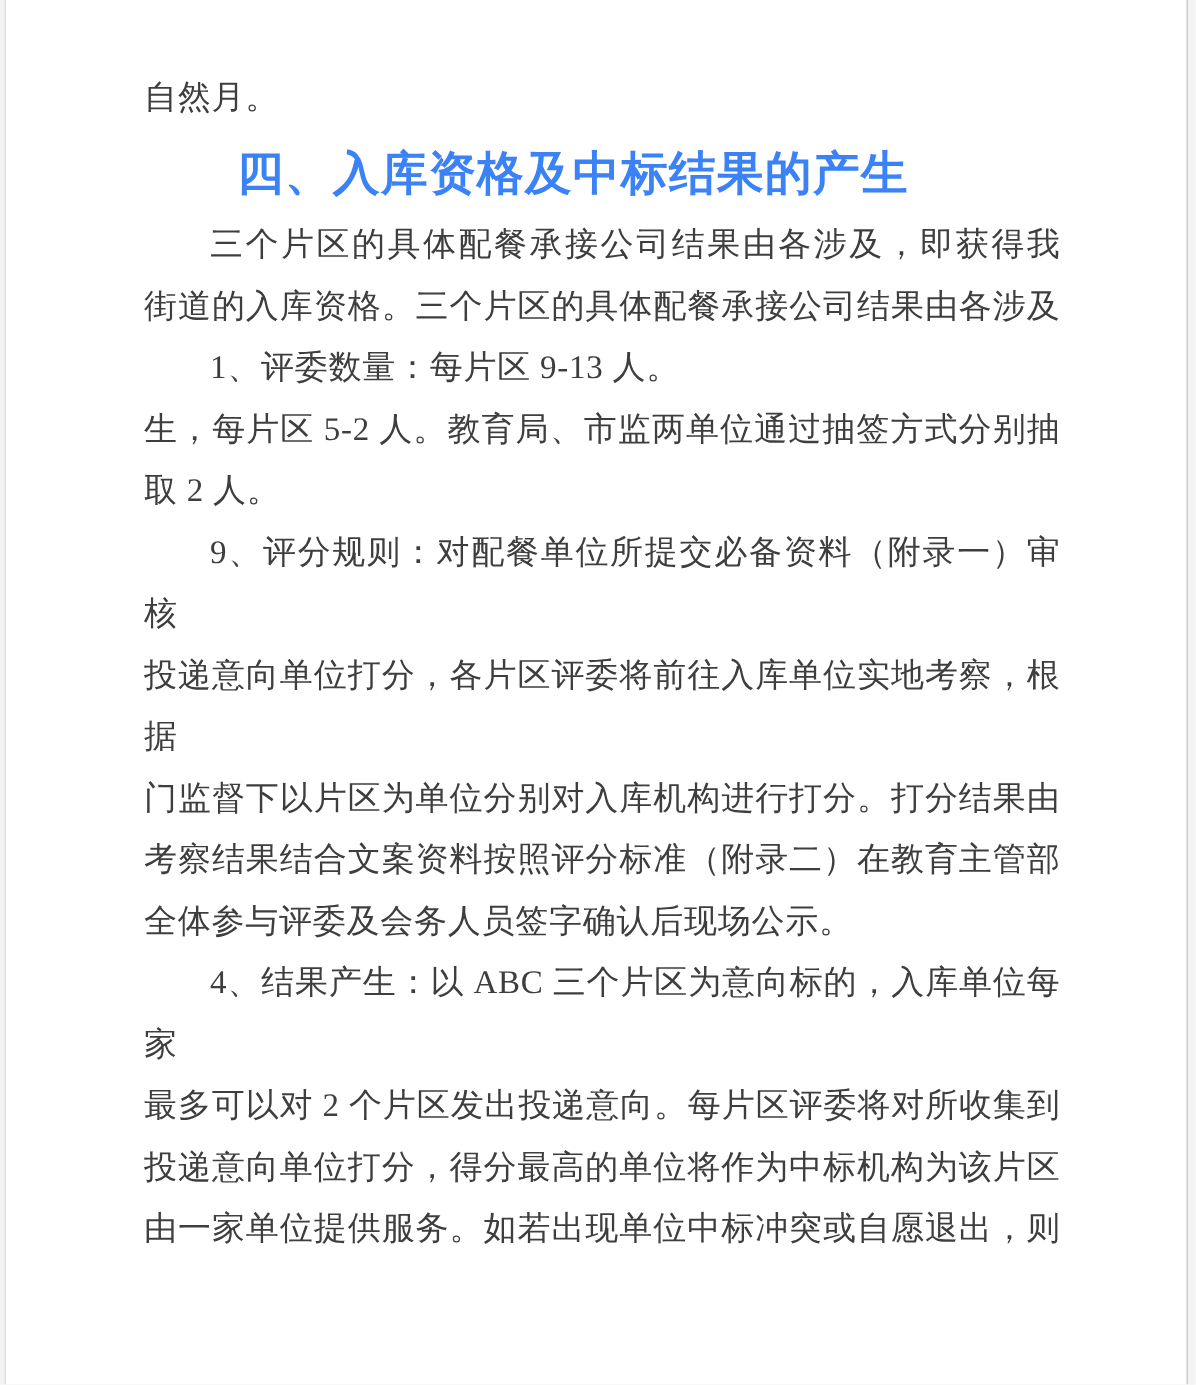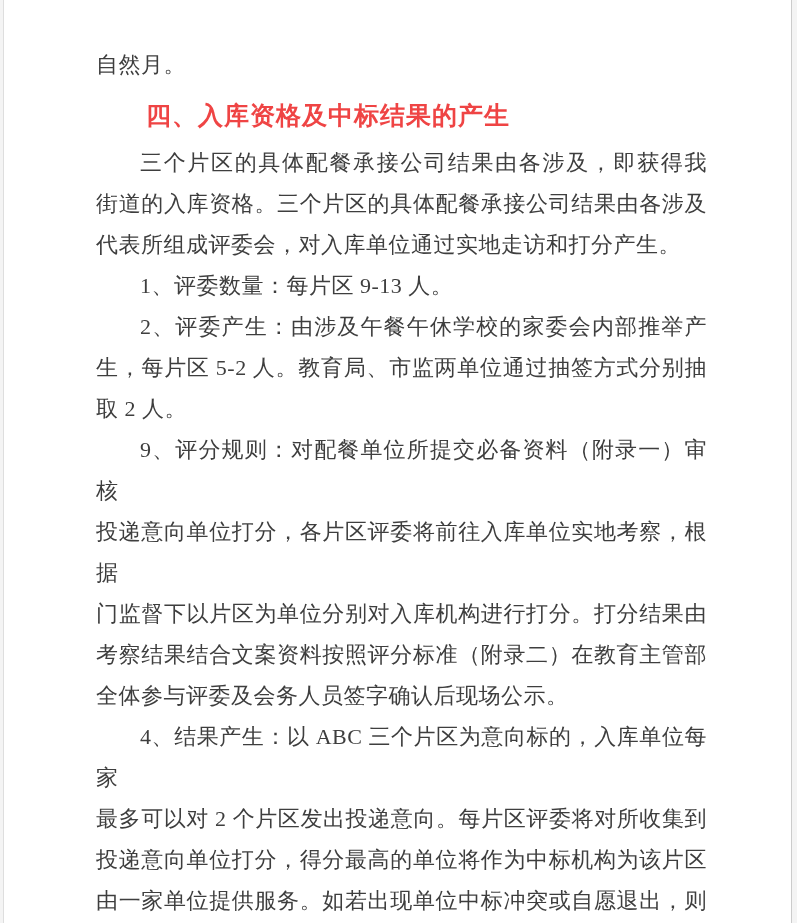--- a/index.html
+++ b/index.html
@@ -36,38 +36,36 @@
   }
   .text-line.justify {
     text-align: justify;
     text-align-last: justify;
   }
   .text-line.indent {
     text-indent: 2em;
   }
   .text-line.heading {
     font-weight: bold;
-    color: #ef4444;
-    font-size: 25px;
+    color: #3b82f6;
+    font-size: 31px;
     margin: 10px 0 6px 0;
     letter-spacing: 1px;
   }
 </style>
 </head>
 <body>
 
 <div class="scan-page">
   <div class="doc-body">
       <div class="text-line">自然月。</div>
       <div class="text-line heading indent">四、入库资格及中标结果的产生</div>
       <div class="text-line indent justify">三个片区的具体配餐承接公司结果由各涉及，即获得我</div>
       <div class="text-line justify">街道的入库资格。三个片区的具体配餐承接公司结果由各涉及</div>
-      <div class="text-line">代表所组成评委会，对入库单位通过实地走访和打分产生。</div>
       <div class="text-line indent">1、评委数量：每片区 9-13 人。</div>
-      <div class="text-line indent justify">2、评委产生：由涉及午餐午休学校的家委会内部推举产</div>
       <div class="text-line justify">生，每片区 5-2 人。教育局、市监两单位通过抽签方式分别抽</div>
       <div class="text-line">取 2 人。</div>
       <div class="text-line indent justify">9、评分规则：对配餐单位所提交必备资料（附录一）审核</div>
       <div class="text-line justify">投递意向单位打分，各片区评委将前往入库单位实地考察，根据</div>
       <div class="text-line justify">门监督下以片区为单位分别对入库机构进行打分。打分结果由</div>
       <div class="text-line justify">考察结果结合文案资料按照评分标准（附录二）在教育主管部</div>
       <div class="text-line">全体参与评委及会务人员签字确认后现场公示。</div>
       <div class="text-line indent justify">4、结果产生：以 ABC 三个片区为意向标的，入库单位每家</div>
       <div class="text-line justify">最多可以对 2 个片区发出投递意向。每片区评委将对所收集到</div>
       <div class="text-line justify">投递意向单位打分，得分最高的单位将作为中标机构为该片区</div>

